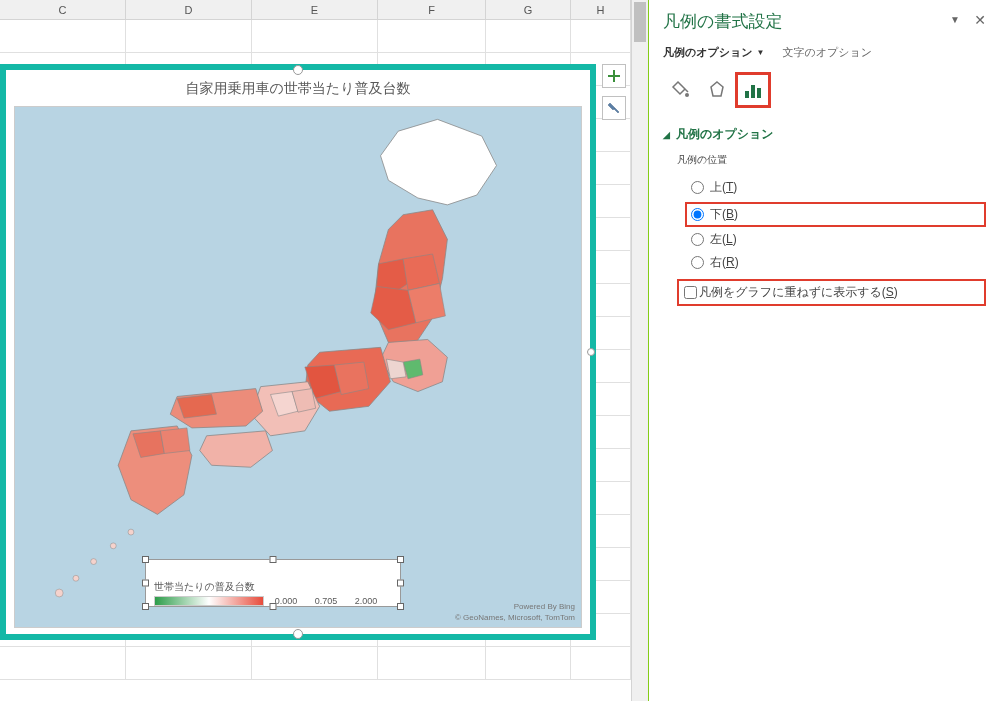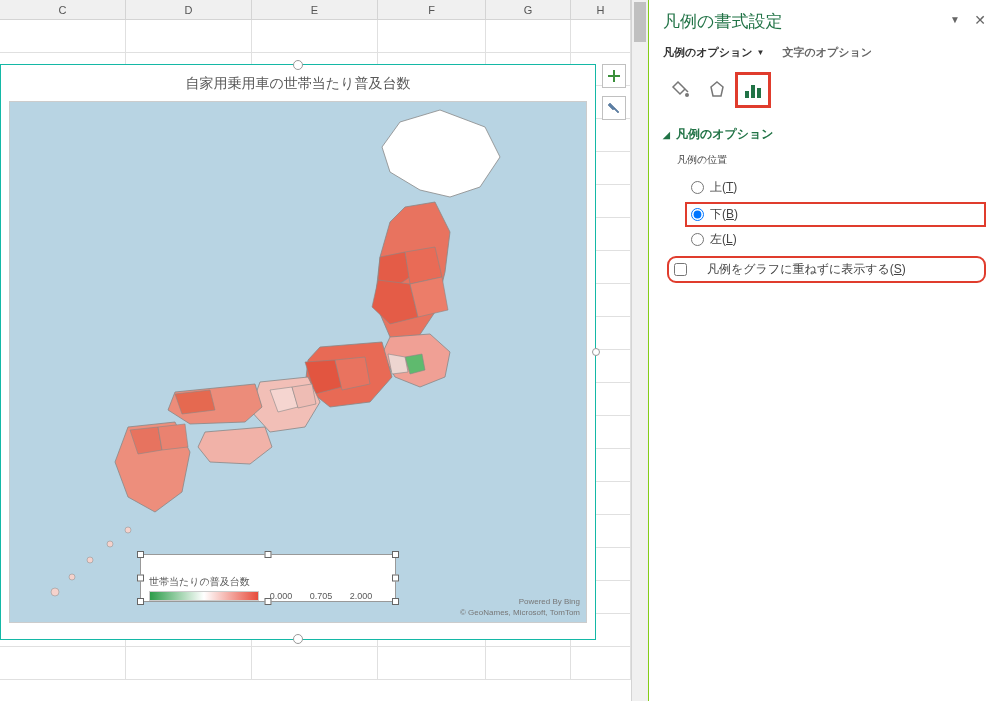--- a/index.html
+++ b/index.html
@@ -16,21 +16,21 @@
 .col-E { width: 126px; }
 .col-F { width: 108px; }
 .col-G { width: 85px; }
 .col-H { width: 60px; }
 
 .grid-rows { position: absolute; top: 20px; left: 0; right: 0; bottom: 0; }
 .grid-row { height: 33px; border-bottom: 1px solid #e0e0e0; display: flex; }
 .grid-cell { border-right: 1px solid #e0e0e0; }
 
 
-.chart-container { position: absolute; top: 64px; left: 0; width: 596px; height: 576px; background: #fff; border: 1px solid #14b8a6; }
+.chart-container { position: absolute; top: 64px; left: 0; width: 596px; height: 576px; background: #fff; border: 6px solid #14b8a6; }
 .chart-container::before, .chart-container::after { content: ""; position: absolute; width: 8px; height: 8px; background: #fff; border: 1px solid #999; border-radius: 50%; }
 .chart-container::before { top: -5px; left: 50%; transform: translateX(-50%); }
 .chart-container::after { bottom: -5px; left: 50%; transform: translateX(-50%); }
 .handle-r { position: absolute; right: -5px; top: 50%; transform: translateY(-50%); width: 8px; height: 8px; background: #fff; border: 1px solid #999; border-radius: 50%; }
 
 .chart-title { text-align: center; font-size: 14px; color: #595959; padding: 10px 0 8px; font-weight: normal; }
 
 .map-area { position: relative; margin: 0 8px 8px 8px; height: 522px; background: #b8d4e3; border: 1px solid #ccc; }
 
 
@@ -67,41 +67,41 @@
 .vscroll-thumb { position: absolute; top: 2px; left: 2px; right: 2px; height: 40px; background: #c0c0c0; }
 .vscroll-arrow-up { position: absolute; top: 0; left: 0; right: 0; height: 16px; display: flex; align-items: center; justify-content: center; }
 
 
 .format-panel { flex: 1; background: #fff; border-left: 1px solid #84cc16; padding: 10px 14px; position: relative; }
 .panel-title { color: #217346; font-size: 17px; font-weight: normal; margin-bottom: 12px; }
 .panel-close { position: absolute; top: 12px; right: 14px; cursor: pointer; font-size: 14px; color: #666; }
 .panel-dropdown-arrow { position: absolute; top: 14px; right: 40px; cursor: pointer; color: #666; font-size: 10px; }
 
 .panel-tabs { display: flex; gap: 18px; margin-bottom: 12px; font-size: 11px; }
-.panel-tab { color: #666; cursor: pointer; display: flex; align-items: center; gap: 4px; font-weight: bold; }
+.panel-tab { color: #666; cursor: pointer; display: flex; align-items: center; gap: 4px; }
 .panel-tab.active { font-weight: bold; color: #333; }
 .tab-arrow { font-size: 8px; }
 
 .icon-row { display: flex; gap: 0; margin-bottom: 18px; align-items: center; }
 .icon-btn { width: 36px; height: 36px; display: flex; align-items: center; justify-content: center; cursor: pointer; }
 .icon-btn.highlighted { border: 3px solid #e03c2d; }
 .icon-btn svg { width: 22px; height: 22px; }
 
 .section-header { display: flex; align-items: center; gap: 6px; color: #217346; font-size: 12px; font-weight: bold; margin-bottom: 10px; cursor: pointer; }
 .section-arrow { font-size: 9px; }
 
 .subsection { margin-left: 14px; margin-bottom: 12px; font-size: 10px; color: #444; }
 
 .radio-group { margin-left: 28px; }
 .radio-item { display: flex; align-items: center; gap: 6px; margin-bottom: 6px; font-size: 12px; color: #444; }
 .radio-item input[type="radio"] { width: 13px; height: 13px; }
 .radio-item.highlighted { border: 2px solid #e03c2d; padding: 2px 4px; margin-left: -6px; margin-bottom: 4px; }
 .underline { text-decoration: underline; }
 
-.checkbox-item { display: flex; align-items: center; gap: 20px; font-size: 12px; color: #444; margin-left: 4px; margin-top: 8px; border-radius: 9px; }
+.checkbox-item { display: flex; align-items: center; gap: 2px; font-size: 12px; color: #444; margin-left: 14px; margin-top: 8px; }
 .checkbox-item.highlighted { border: 2px solid #e03c2d; padding: 3px 5px; }
 .checkbox-item input[type="checkbox"] { width: 13px; height: 13px; }
 </style>
 </head>
 <body>
 
 <div class="main-container">
 
   <div class="sheet-area">
     <div class="col-headers">
@@ -417,20 +417,24 @@
           <span>上(<span class="underline">T</span>)</span>
       </label>
       <label class="radio-item highlighted">
         <input type="radio" name="pos" checked="" style="">
           <span>下(<span class="underline">B</span>)</span>
       </label>
       <label class="radio-item">
         <input type="radio" name="pos" style="">
           <span>左(<span class="underline">L</span>)</span>
       </label>
+      <label class="radio-item">
+        <input type="radio" name="pos" style="">
+          <span>右(<span class="underline">R</span>)</span>
+      </label>
     </div>
 
     <label class="checkbox-item highlighted">
       <input type="checkbox" style="">
         <span>凡例をグラフに重ねずに表示する(<span class="underline">S</span>)</span>
     </label>
   </div>
 </div>
 
 </body></html>

